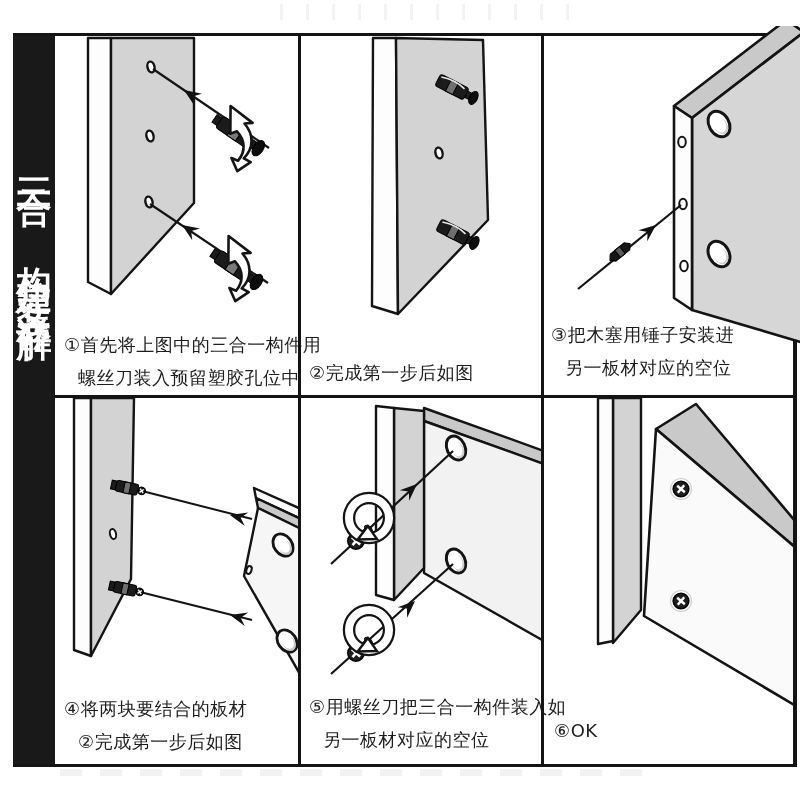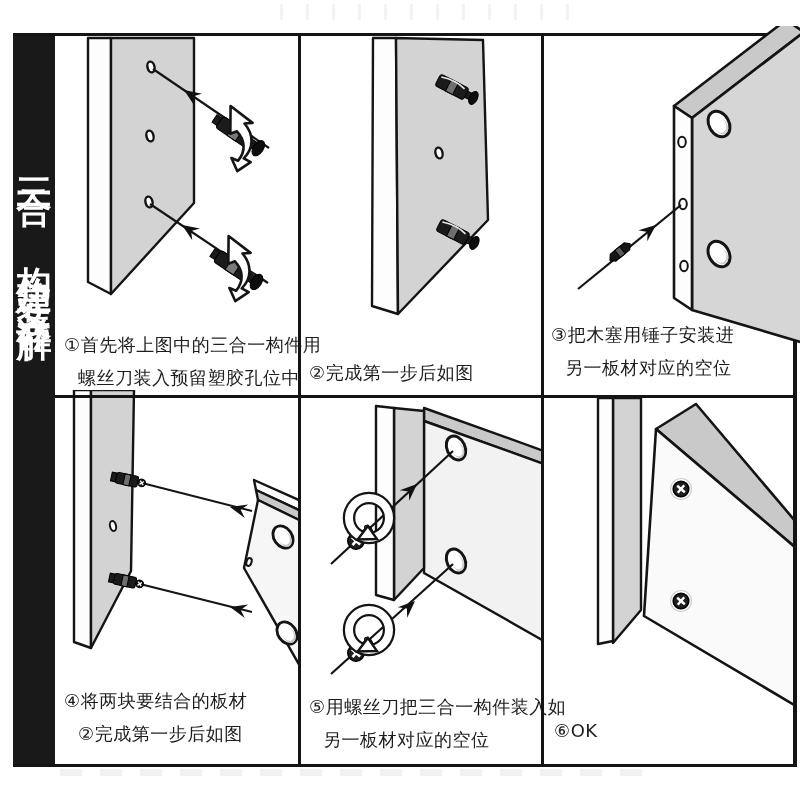--- a/index.html
+++ b/index.html
@@ -22,21 +22,21 @@
   .b-v1{left:298px;top:33px;width:3px;height:734px;}
   .b-v2{left:541px;top:33px;width:3px;height:734px;}
   .b-h1{left:55px;top:395px;width:742px;height:3px;}
   .bline{z-index:2;}
   
   .cell{position:absolute;z-index:1;}
   .cell svg{position:absolute;left:0;top:0;}
   .c1{left:56px;top:36px;width:242px;height:359px;}
   .c2{left:301px;top:36px;width:240px;height:359px;}
   .c3{left:544px;top:26px;width:232px;height:369px;z-index:3;}
-  .c4{left:56px;top:390px;width:242px;height:284px;}
+  .c4{left:56px;top:398px;width:242px;height:284px;}
   .c5{left:301px;top:398px;width:240px;height:366px;}
   .c6{left:544px;top:398px;width:278px;height:366px;}
   .caption{position:absolute;left:4px;right:2px;color:#1d1d1d;font-size:18px;
     line-height:33px;letter-spacing:.5px;white-space:nowrap;}
   .cap1{top:292px;} .cap2{top:320px;} .cap3{top:292px;left:3px;}
   .cap4{top:294px;} .cap5{top:292px;} .cap6{top:316px;left:6px;}
   .l1{padding-left:4px;} .l2{padding-left:18px;}
 </style>
 </head>
 <body>

